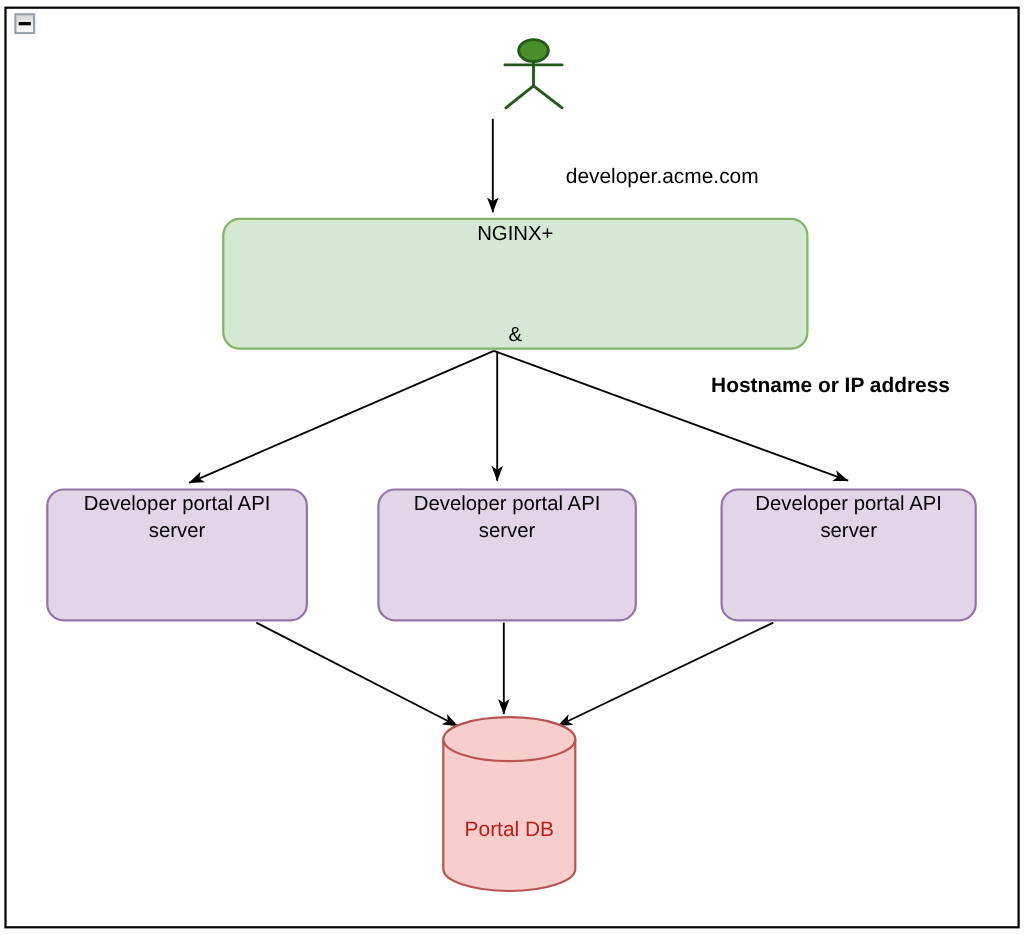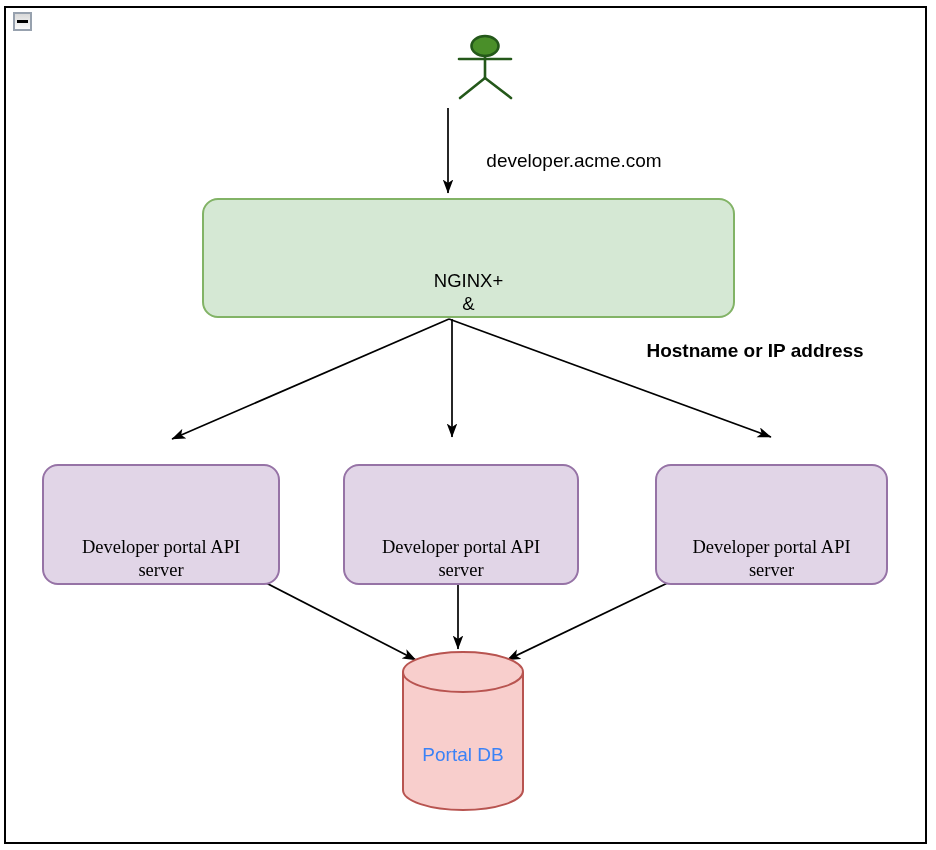--- a/index.html
+++ b/index.html
@@ -46,66 +46,65 @@
     width: 936px;
     height: 850px;
     z-index: 1;
   }
   .node {
     position: absolute;
     box-sizing: border-box;
     display: flex;
     flex-direction: column;
     align-items: center;
-    justify-content: flex-end;
+    justify-content: space-between;
     text-align: center;
     font-size: 18.5px;
     color: #000000;
     line-height: 1.28;
     z-index: 2;
   }
   .node-green {
     left: 202px;
     top: 198px;
     width: 533px;
     height: 120px;
     border: 2px solid var(--node-green-stroke);
     background: var(--node-green-fill);
     border-radius: 16px;
   }
   .node-purple {
-    top: 464px;
+    top: 444px;
     height: 121px;
     border: 2px solid var(--node-purple-stroke);
     background: var(--node-purple-fill);
     border-radius: 16px;
     padding: 0 14px;
-    font-family: Liberation Serif, serif;
   }
   .node-purple.p1 { left: 42px;  width: 238px; }
   .node-purple.p2 { left: 343px; width: 236px; }
   .node-purple.p3 { left: 655px; width: 233px; }
   .edge-label {
     position: absolute;
     transform: translate(-50%, -50%);
     white-space: nowrap;
     font-size: 19px;
     color: #000000;
     z-index: 3;
   }
-  .label-domain   { left: 574px; top: 161px; }
+  .label-domain   { left: 602px; top: 161px; }
   .label-hostname { left: 755px; top: 351px; font-weight: bold; }
   .db-label {
     position: absolute;
     left: 403px;
     top: 744px;
     width: 120px;
     text-align: center;
     font-size: 19px;
-    color: #3b82f6;
+    color: #b91c1c;
     z-index: 3;
   }
 </style>
 </head>
 <body>
 
 <div class="frame"></div>
 
 <div class="collapse-btn">
   <div class="minus-bar"></div>

